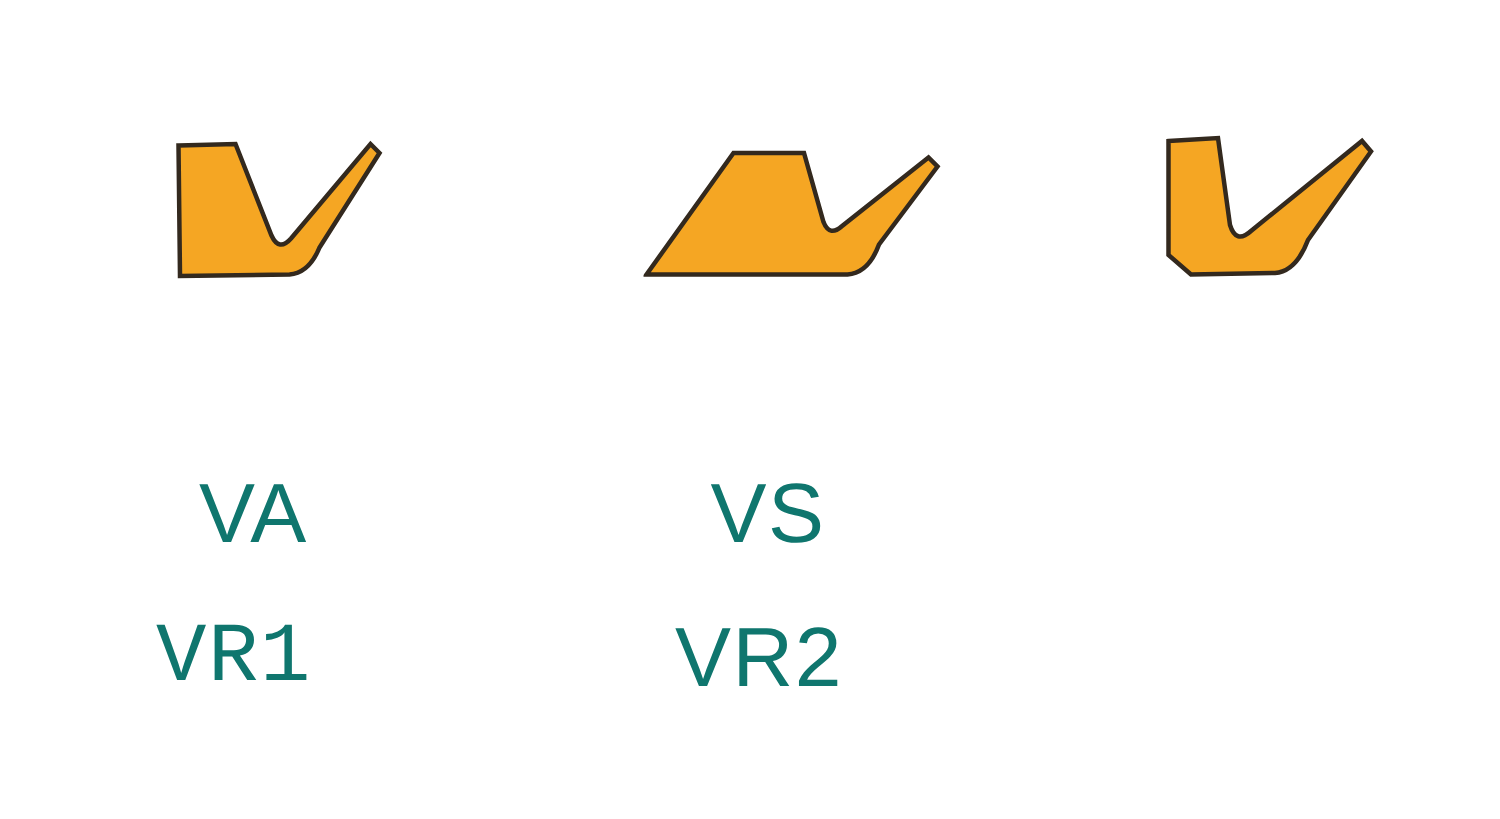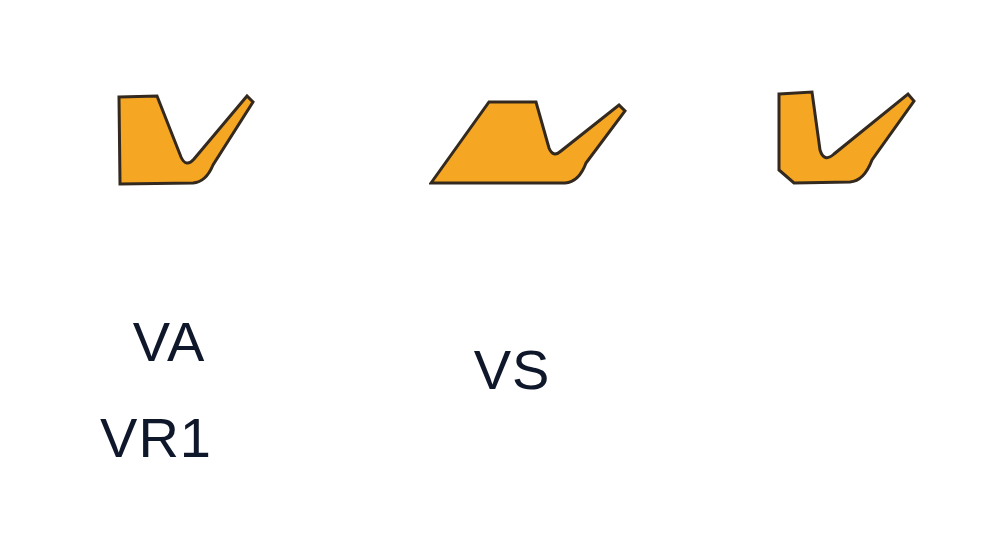--- a/index.html
+++ b/index.html
@@ -23,32 +23,32 @@
   .seal-vs { left: 429px; top: 99px; }
   .seal-vl { left: 777px; top: 89px; }
 
   .lbl {
     position: absolute;
     width: 220px;
     text-align: center;
     font-size: 56px;
     font-weight: 300;
     letter-spacing: 1px;
-    color: #0f172a;
+    color: #0f766e;
     line-height: 1;
     user-select: none;
     white-space: nowrap;
   }
   .row-type { top: 314px; }
   .row-series { top: 410px; }
 
   .lbl-va  { left: 59px;  }
-  .lbl-vs  { left: 402px; margin-top: 28px; }
+  .lbl-vs  { left: 402px; }
   .lbl-vl  { left: 701px; }
-  .lbl-vr1 { left: 46px;  }
+  .lbl-vr1 { left: 46px; font-family: Liberation Mono, monospace;  }
   .lbl-vr2 { left: 396px; }
   .lbl-vr3 { left: 711px; }
 </style>
 </head>
 <body>
 
 <div class="canvas">
 
   <svg class="seal-svg seal-va" width="140" height="95" viewBox="0 0 140 95" aria-hidden="true">
     <path stroke-width="3" stroke-linejoin="miter" d="M2,4 L40,3 L64,64 Q69,75 77,66 L130,3 L136,9 L96,72 Q89,89 76,90 L3,91 Z" fill="#F5A623" stroke="#33291E"></path>
@@ -59,14 +59,15 @@
   </svg>
 
   <svg class="seal-svg seal-vl" width="140" height="97" viewBox="0 0 140 97" aria-hidden="true">
     <path stroke-width="3" stroke-linejoin="miter" d="M2,5 L35,3 L43,61 Q47,74 57,65 L131,5 L137,12 L95,71 Q87,92 73,93 L17,94 L2,81 Z" fill="#F5A623" stroke="#33291E"></path>
   </svg>
 
   <div class="lbl row-type lbl-va">VA</div>
   <div class="lbl row-type lbl-vs">VS</div>
 
   <div class="lbl row-series lbl-vr1">VR1</div>
+  <div class="lbl row-series lbl-vr2">VR2</div>
 
 </div>
 
 </body></html>

